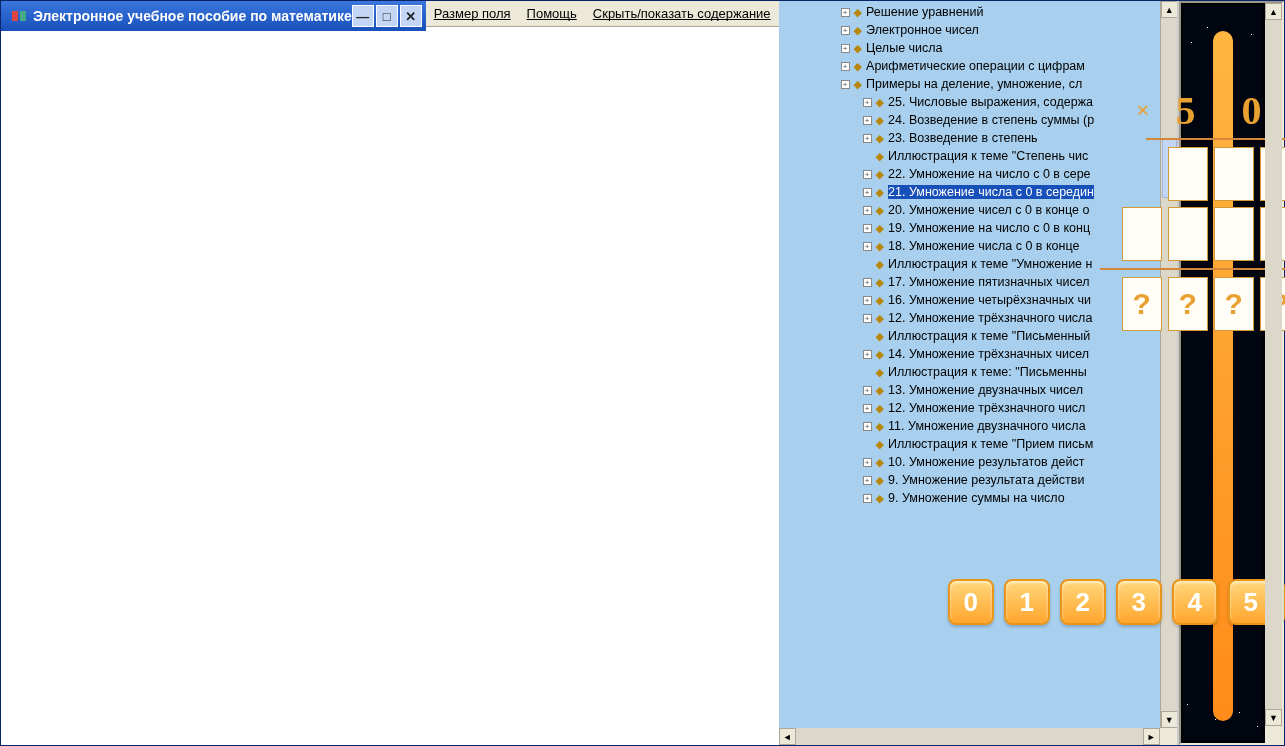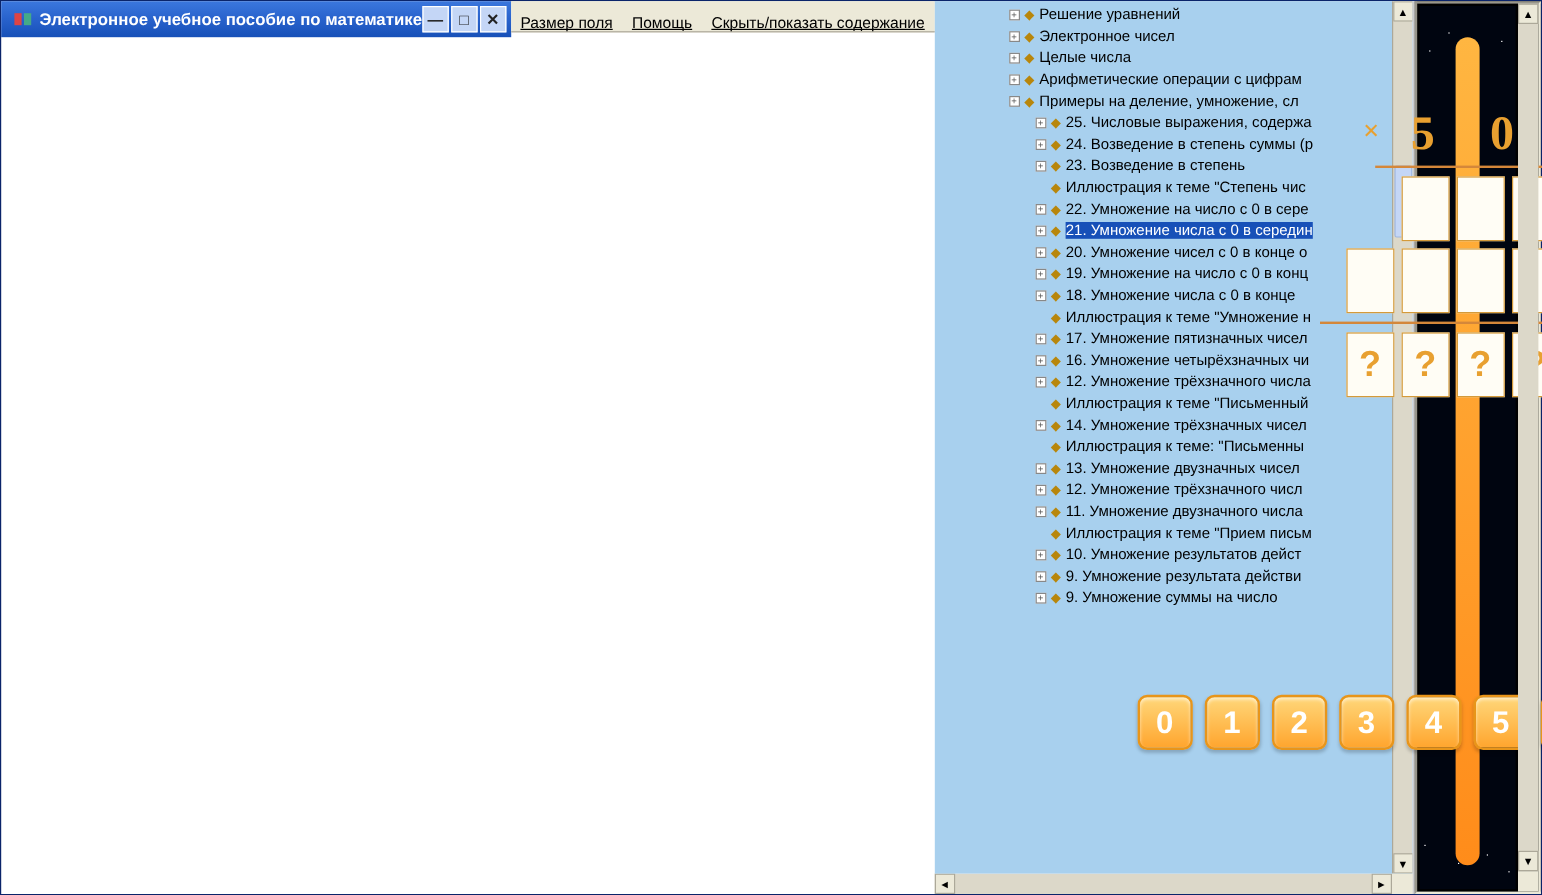--- a/index.html
+++ b/index.html
@@ -5,21 +5,21 @@
 * { box-sizing: border-box; margin: 0; padding: 0; }
 body { font-family: Tahoma, Arial, sans-serif; font-size: 13px; background: #fff; overflow: hidden; }
 
 .window { width: 1285px; height: 746px; border: 1px solid #0a246a; display: flex; flex-direction: row; }
 .titlebar { height: 30px; background: linear-gradient(to bottom, #3b77dd 0%, #2862cc 50%, #1750b8 100%); display: flex; align-items: center; padding: 0 4px; color: #fff; font-weight: bold; }
 .titlebar-icon { width: 16px; height: 16px; margin: 0 6px; }
 .titlebar-text { flex: 1; font-size: 14px; }
 .win-buttons { display: flex; gap: 2px; }
 .win-btn { width: 22px; height: 22px; background: #c4d6f6; border: 1px solid #fff; color: #222; display: flex; align-items: center; justify-content: center; font-family: Arial; font-weight: bold; cursor: pointer; }
 
-.menubar { height: 26px; background: #ece9d8; border-bottom: 1px solid #aca899; display: flex; align-items: flex-end; padding: 0 8px; gap: 16px; }
+.menubar { height: 26px; background: #ece9d8; border-bottom: 1px solid #aca899; display: flex; align-items: center; padding: 0 8px; gap: 16px; }
 .menu-item { text-decoration: underline; text-decoration-skip-ink: none; cursor: pointer; font-size: 13px; }
 
 .body-area { flex: 1; display: flex; min-height: 0; }
 
 .tree-panel { width: 400px; display: flex; flex-direction: column; border-right: 2px solid #ccc; }
 .tree-content { flex: 1; background: #a8d0ee; overflow: hidden; position: relative; padding: 2px 0; }
 .tree-item { display: flex; align-items: center; height: 18px; font-size: 12.5px; white-space: nowrap; overflow: hidden; padding-right: 4px; }
 .tree-item .exp { width: 9px; height: 9px; border: 1px solid #888; background: #fff; margin-right: 4px; font-size: 8px; line-height: 7px; text-align: center; color: #555; flex-shrink: 0; }
 .tree-item .exp.blank { border: none; background: transparent; }
 .tree-item .bullet { color: #b8860b; font-size: 11px; margin-right: 4px; flex-shrink: 0; }

